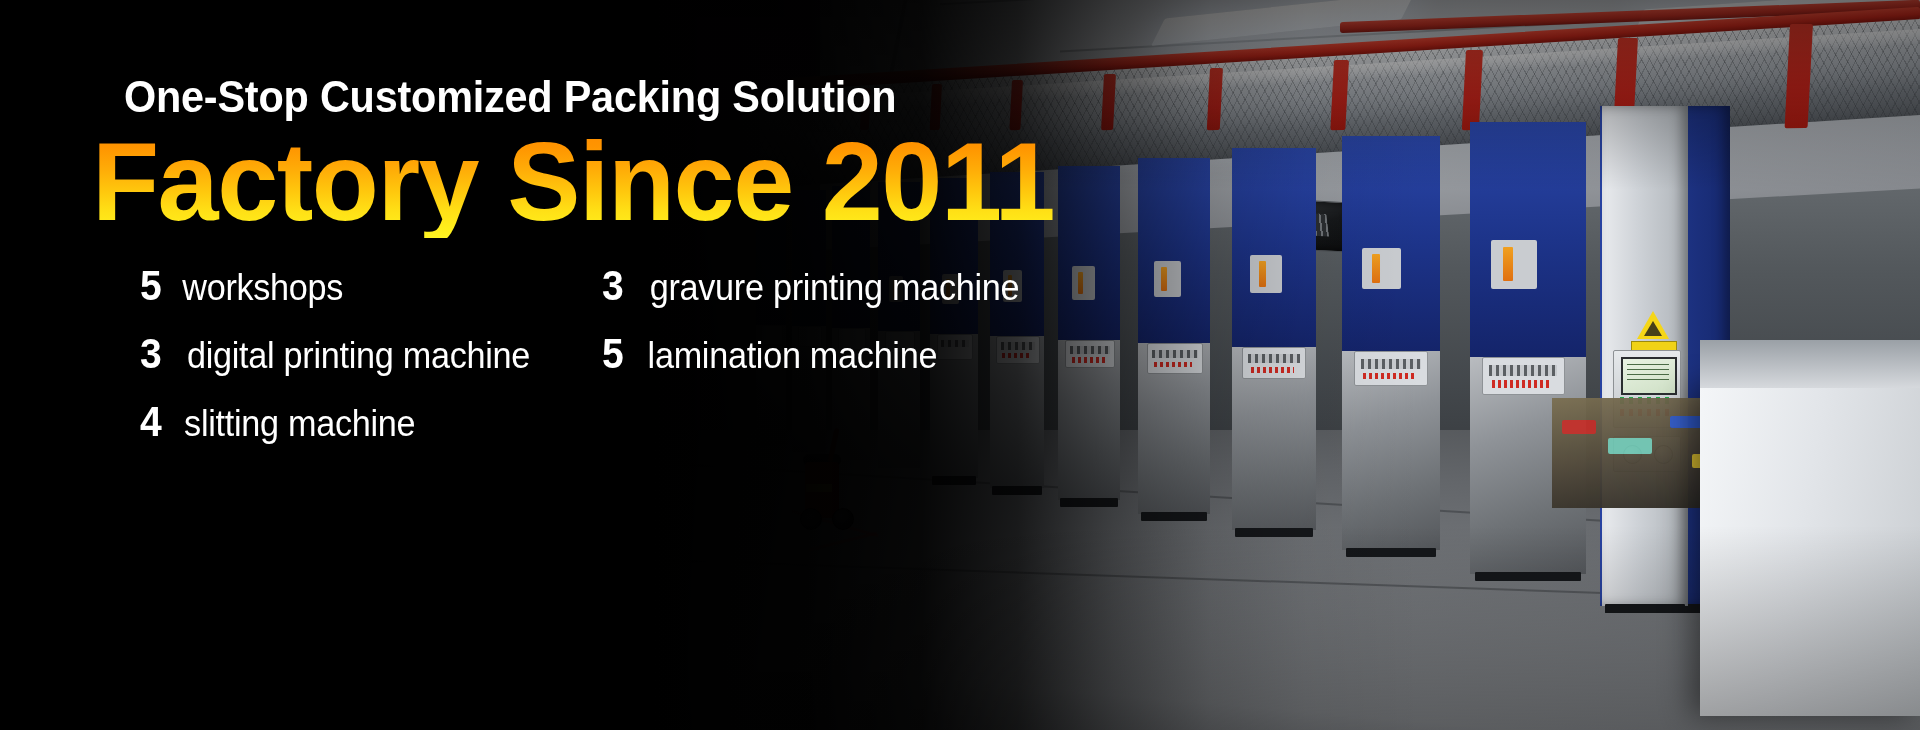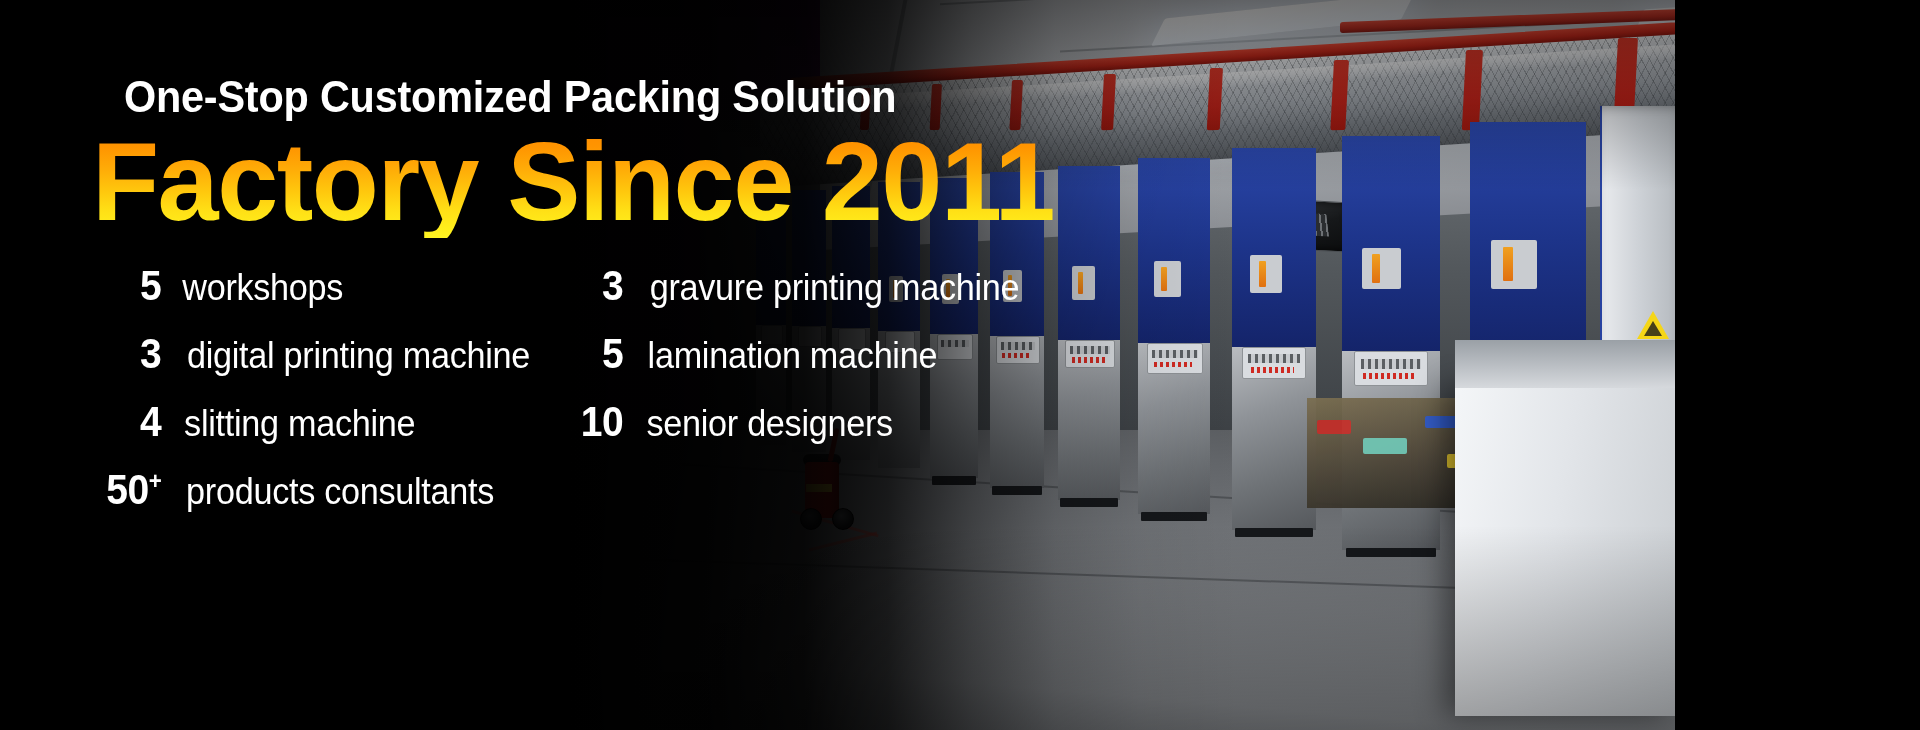--- a/index.html
+++ b/index.html
@@ -6,21 +6,21 @@
     margin: 0;
     padding: 0;
     background: #000;
   }
   body {
     font-family: "Liberation Sans", sans-serif;
   }
 
   .banner {
     position: relative;
-    width: 1675px;
+    width: 1920px;
     height: 730px;
     overflow: hidden;
     background: #701a75;
   }
 
   
   .photo {
     position: absolute;
     inset: 0;
     overflow: hidden;
@@ -610,37 +610,29 @@
           <span class="stat-label">workshops</span>
         </div>
         <div class="stat-row">
           <span class="stat-num"><span>3</span><sup></sup></span>
           <span class="stat-label">digital printing machine</span>
         </div>
         <div class="stat-row">
           <span class="stat-num"><span>4</span><sup></sup></span>
           <span class="stat-label">slitting machine</span>
         </div>
-        <div class="stat-row">
-          <span class="stat-num"><span>50</span><sup>+</sup></span>
-          <span class="stat-label">products consultants</span>
-        </div>
       </div>
 
       <div class="col col-right">
         <div class="stat-row">
           <span class="stat-num"><span>3</span><sup></sup></span>
           <span class="stat-label">gravure printing machine</span>
         </div>
         <div class="stat-row">
           <span class="stat-num"><span>5</span><sup></sup></span>
           <span class="stat-label">lamination machine</span>
         </div>
-        <div class="stat-row">
-          <span class="stat-num"><span>10</span><sup></sup></span>
-          <span class="stat-label">senior designers</span>
-        </div>
       </div>
 
     </div>
   </div>
 
 </div>
 
 </body></html>

